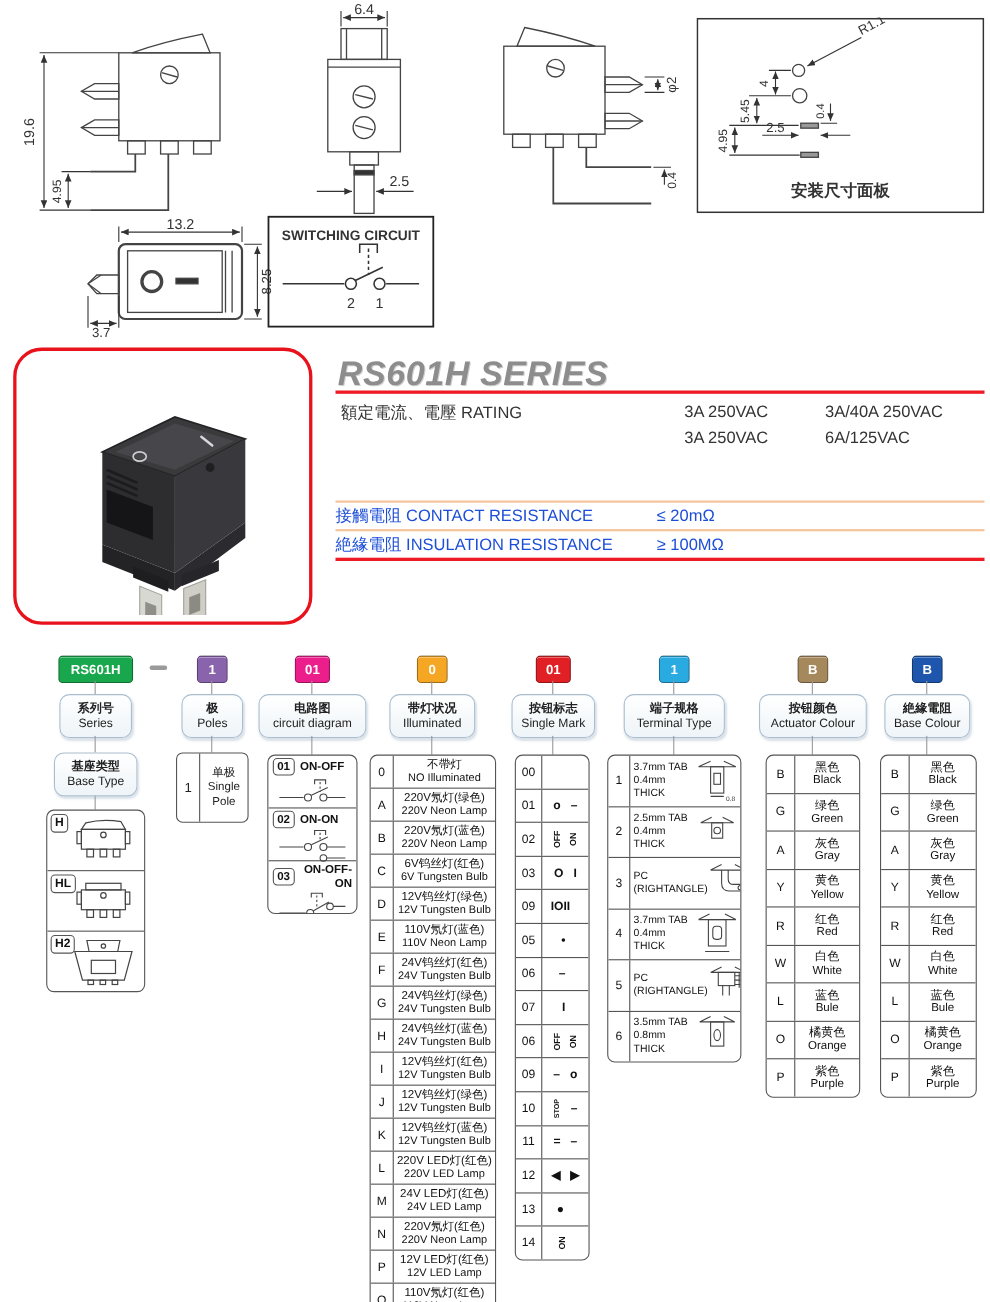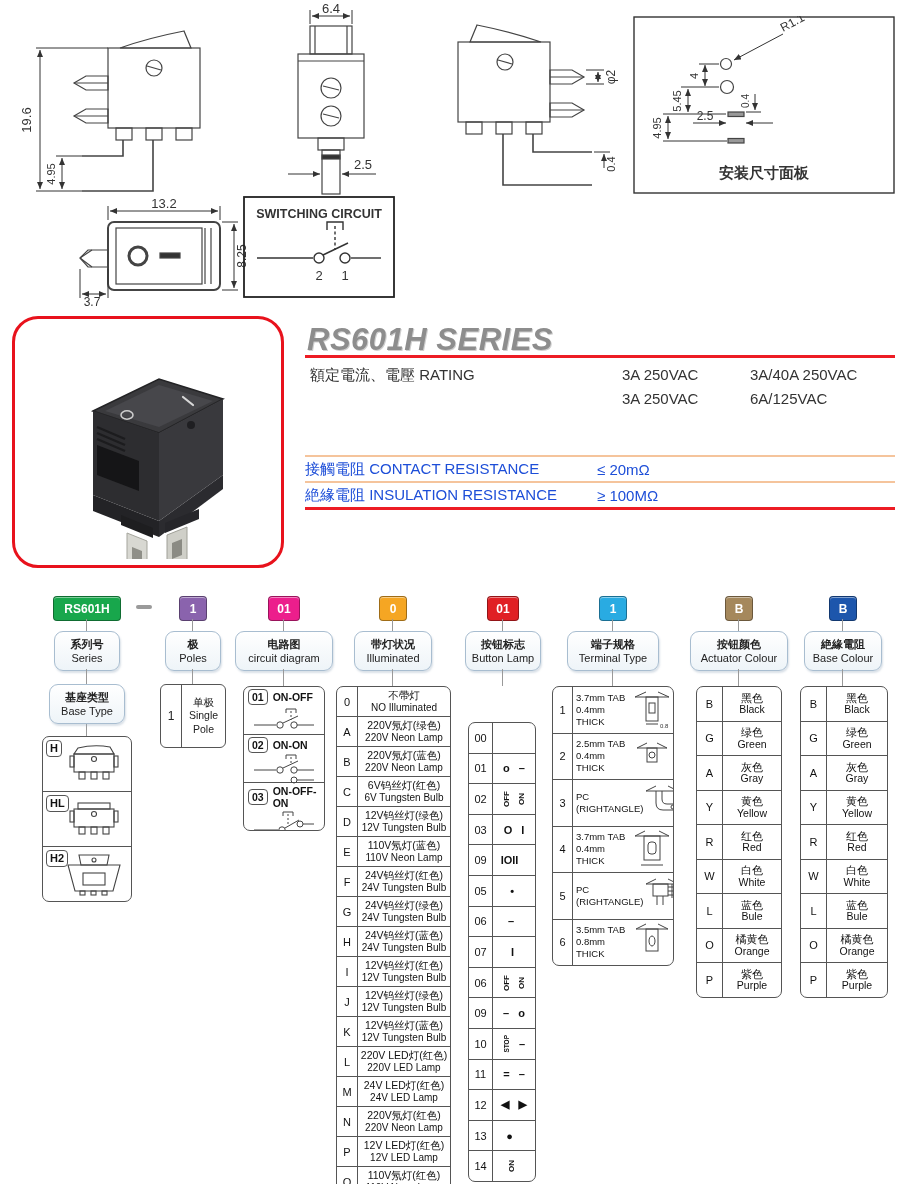--- a/index.html
+++ b/index.html
@@ -55,21 +55,21 @@
   .bt-row{position:relative;height:54px;display:flex;align-items:center;justify-content:center;}
   .bt-row + .bt-row{border-top:1px solid #555;}
   .bt-badge{position:absolute;left:3px;top:3px;border:1.2px solid #555;border-radius:4px;
     font-size:11px;font-weight:bold;padding:0 3px;background:#fff;line-height:15px;}
   
   .circ-row{height:45px;padding:2px 4px 0 4px;}
   .circ-row + .circ-row{border-top:1px solid #555;}
   .circ-head{display:flex;align-items:center;gap:5px;}
   .circ-badge{border:1.2px solid #555;border-radius:4px;font-size:10.5px;font-weight:bold;
     padding:0 3px;line-height:14px;background:#fff;}
-  .circ-label{font-size:10.5px;font-weight:bold;}
+  .circ-label{font-size:10.5px;font-weight:bold;text-align:right;}
   
   .poles-box{position:absolute;left:160px;top:684px;width:64px;height:62px;border:1.3px solid #555;
     border-radius:6px;display:flex;background:#fff;}
   .poles-code{width:20px;display:flex;align-items:center;justify-content:center;
     border-right:1px solid #555;font-size:12px;}
   .poles-txt{flex:1;display:flex;flex-direction:column;justify-content:center;text-align:center;
     font-size:10.5px;line-height:1.25;}
 </style>
 </head>
 <body>
@@ -319,21 +319,21 @@
   <div class="bubble" style="left:235px;width:96px">
     <span class="cn">电路图</span>
     <span>circuit diagram</span>
   </div>
   <div class="bubble" style="left:354px;width:76px">
     <span class="cn">带灯状况</span>
     <span>Illuminated</span>
   </div>
   <div class="bubble" style="left:465px;width:74px">
     <span class="cn">按钮标志</span>
-    <span>Button Lamp</span>
+    <span>Single Mark</span>
   </div>
   <div class="bubble" style="left:567px;width:90px">
     <span class="cn">端子规格</span>
     <span>Terminal Type</span>
   </div>
   <div class="bubble" style="left:690px;width:96px">
     <span class="cn">按钮颜色</span>
     <span>Actuator Colour</span>
   </div>
   <div class="bubble" style="left:804px;width:76px">
@@ -601,21 +601,21 @@
 
       <div class="orow" style="grid-template-columns:21px 1fr;height:29px">
         <div class="ocode">Q</div>
         <div class="otxt">
           <div class="cn">110V氖灯(红色)</div>
           <div class="en">110V Neon Lamp</div>
         </div>
       </div>
     </div>
 
-  <div class="otable" style="left:468px;top:722px;width:66px">
+  <div class="otable" style="left:468px;top:686px;width:66px">
 
       <div class="orow" style="grid-template-columns:24px 1fr;height:29.6px">
         <div class="ocode">00</div>
         <div class="bm-val">
           <span></span>
           <span></span>
         </div>
       </div>
 
       <div class="orow" style="grid-template-columns:24px 1fr;height:29.6px">

